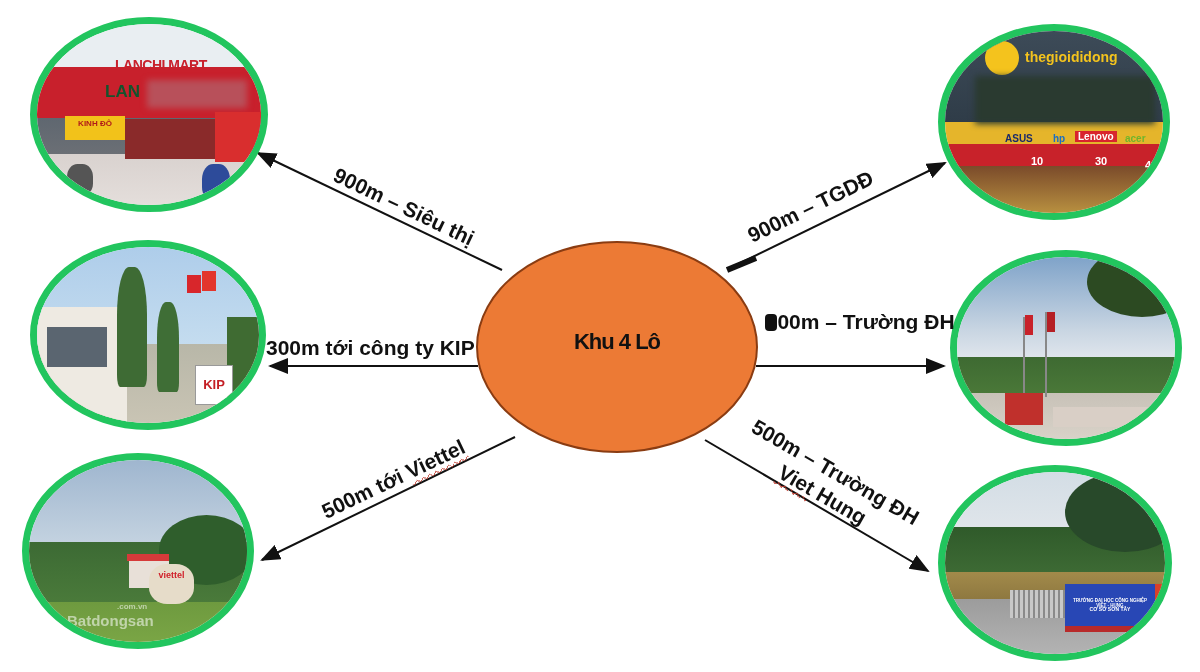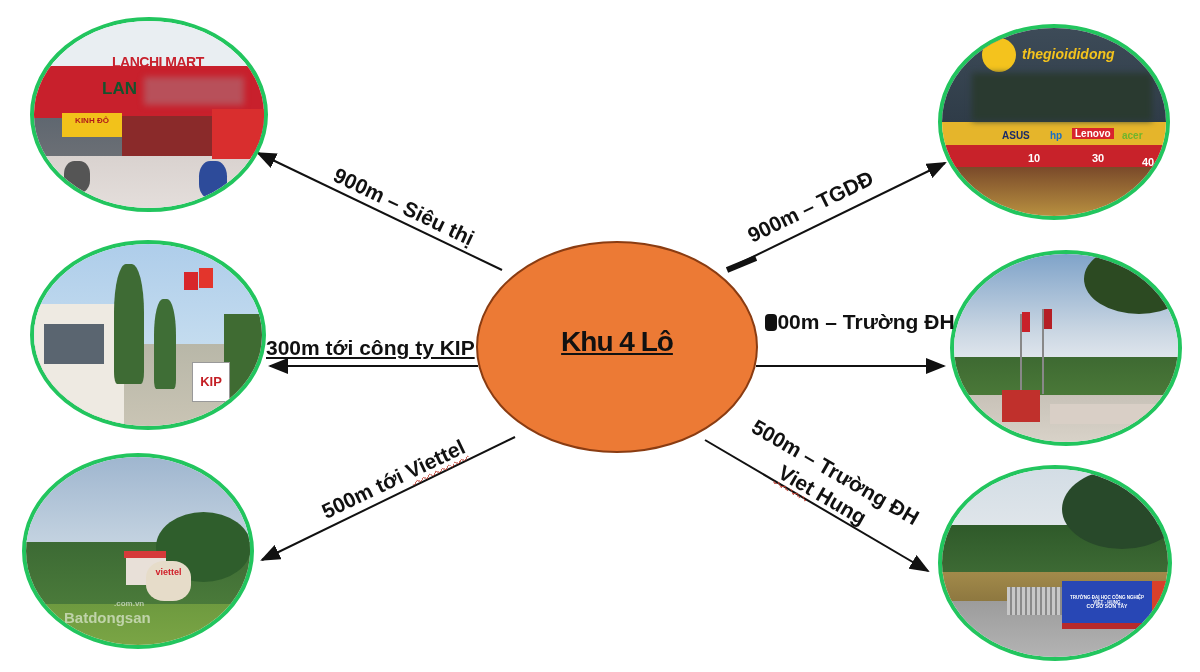--- a/index.html
+++ b/index.html
@@ -2,32 +2,32 @@
 <html><head>
   <meta charset="utf-8">
   <style>
     html, body { margin: 0; padding: 0; }
     body {
       width: 1200px; height: 672px; position: relative; overflow: hidden;
       background: #ffffff;
       font-family: "Liberation Sans", "DejaVu Sans", sans-serif;
     }
     .photo {
-      position: absolute; border: 4px solid #22c55e; border-radius: 50%;
+      position: absolute; border: 7px solid #22c55e; border-radius: 50%;
       overflow: hidden; box-sizing: border-box;
     }
     .photo .scene { position: absolute; inset: 0; }
     .center-circle {
       position: absolute; left: 476px; top: 241px; width: 282px; height: 212px;
       border-radius: 50%; background: #ec7a35; border: 2px solid #8a3c12;
       box-sizing: border-box; display: flex; flex-direction: column;
       align-items: center; justify-content: center; text-align: center;
       color: #111; font-weight: bold;
     }
-    .center-circle .l1 { font-size: 28px; letter-spacing: -1px; filter: blur(0.6px); margin-bottom: 10px; text-decoration: underline; }
+    .center-circle .l1 { font-size: 22px; letter-spacing: -1px; filter: blur(0.6px); margin-bottom: 10px; }
     .center-circle .l2 { font-size: 28px; line-height: 32px; }
     .center-circle .l3 { font-size: 28px; line-height: 32px; }
     svg.arrows { position: absolute; left: 0; top: 0; }
     .label {
       position: absolute; font-weight: bold; color: #111; font-size: 21px;
       white-space: nowrap; transform-origin: left top; line-height: 24px;
     }
     .label.center { text-align: center; }
     .squiggle { text-decoration: underline wavy #c0392b; text-decoration-thickness: 1px; text-underline-offset: 3px; }
     .sign { position: absolute; font-weight: bold; font-family: "Liberation Sans", sans-serif; }
@@ -83,21 +83,21 @@
   <div style="position:absolute; left:100px; top:98px; width:40px; height:30px; background:#e8e0d8;"></div>
   <div style="position:absolute; left:98px; top:94px; width:42px; height:7px; background:#d63a3a;"></div>
   <div class="sign" style="left:120px; top:104px; width:45px; height:40px; background:#e6dcc9; border-radius:40%; color:#d0202a; font-size:9px; text-align:center; padding-top:6px; box-sizing:border-box;">viettel</div>
   <div class="watermark" style="left:38px; top:152px; font-size:15px;">Batdongsan</div>
   <div class="watermark" style="left:88px; top:142px; font-size:8px;">.com.vn</div>
 </div>
 
 <div class="photo" style="left:938px; top:24px; width:232px; height:196px;">
   <div class="scene" style="background: linear-gradient(#3d4b58 0%, #2f3c48 50%, #e5b52b 50%, #e5b52b 62%, #c8222a 62%, #c8222a 74%, #7a4a2a 74%, #b89040 100%);"></div>
   <div style="position:absolute; left:40px; top:10px; width:34px; height:34px; border-radius:50%; background:#f4c31d;"></div>
-  <div class="sign" style="left:80px; top:18px; font-size:14px; color:#f4c31d; font-style:italic;">thegioididong</div>
+  <div class="sign" style="left:80px; top:18px; font-size:14px; color:#f4c31d; ">thegioididong</div>
   <div style="position:absolute; left:30px; top:45px; width:180px; height:48px; background:#2a3a30; filter:blur(3px);"></div>
   <div class="sign" style="left:60px; top:102px; font-size:10px; color:#1a2a6a;">ASUS</div>
   <div class="sign" style="left:108px; top:102px; font-size:10px; color:#1a6fc4;">hp</div>
   <div class="sign" style="left:130px; top:100px; font-size:10px; color:#fff; background:#d8242d; padding:0 3px;">Lenovo</div>
   <div class="sign" style="left:180px; top:102px; font-size:10px; color:#6fb52c;">acer</div>
   <div class="sign" style="left:86px; top:124px; font-size:11px; color:#fff;">10</div>
   <div class="sign" style="left:150px; top:124px; font-size:11px; color:#fff;">30</div>
   <div class="sign" style="left:200px; top:128px; font-size:11px; color:#fff;">40</div>
 </div>
 
@@ -122,21 +122,21 @@
   </div>
   <div style="position:absolute; left:210px; top:112px; width:24px; height:40px; background:#d8402a;"></div>
 </div>
 
 <div class="center-circle">
   <div class="l1">Khu 4 Lô</div>
 </div>
 
 <div class="label" style="left:340px; top:163px; transform: rotate(25.5deg);">900m – Siêu thị</div>
 
-<div class="label" style="left:266px; top:336px;text-decoration:underline;">300m tới công ty KIP</div>
+<div class="label" style="left:266px; top:336px;">300m tới công ty KIP</div>
 
 <div class="label" style="left:318px; top:502px; transform: rotate(-25.5deg);">
   <span>500m tới </span><span class="squiggle">Viettel</span>
 </div>
 
 <div class="label" style="left:744px; top:226px; transform: rotate(-26deg);">900m – TGDĐ</div>
 
 <div class="label center" style="left:762px; top:310px; width:196px;">
   <div style="position:relative;">
     <span style="display:inline-block; width:12px; height:17px; background:#111; border-radius:4px; vertical-align:-2px;"></span><span>00m – Trường ĐH</span>

